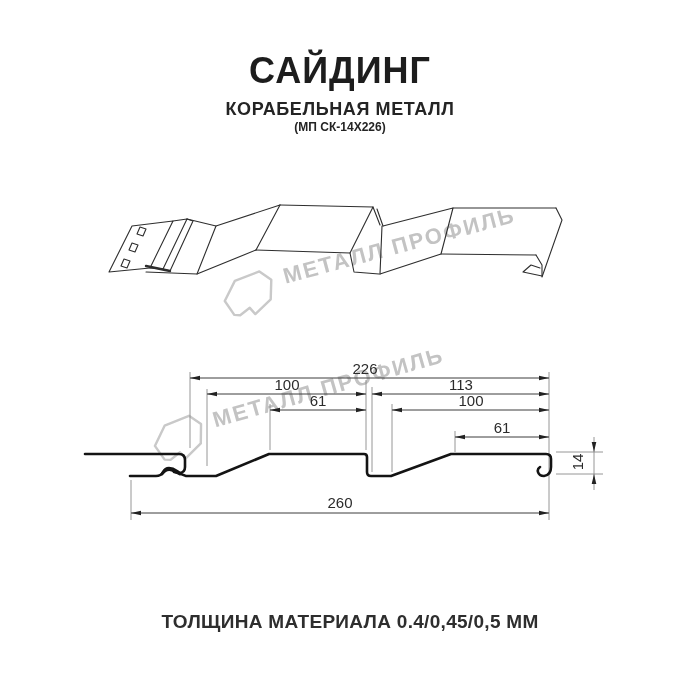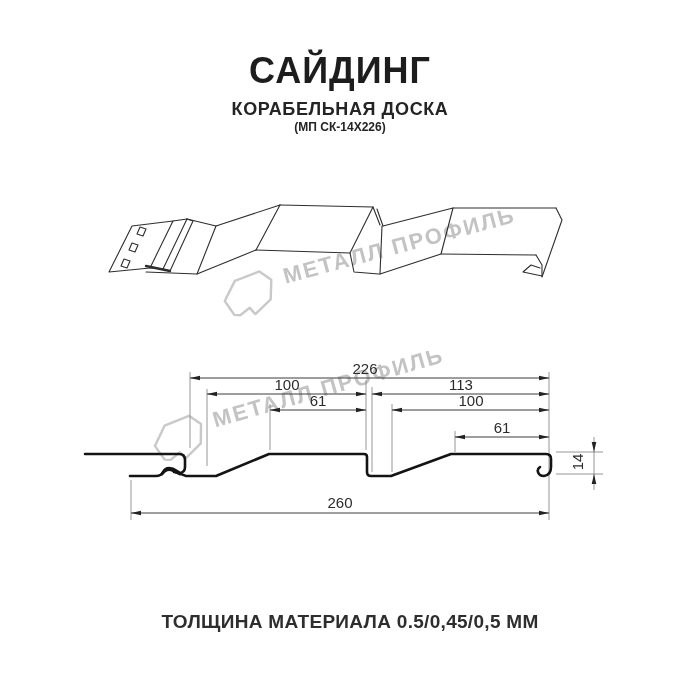--- a/index.html
+++ b/index.html
@@ -27,21 +27,21 @@
   .svg3d{left:95px;top:195px;}
   .svgdim{left:80px;top:355px;}
   .dimtxt{font-family:"Liberation Sans",sans-serif;font-size:15px;fill:#2b2b2b;}
 </style>
 </head>
 <body>
 
 <div class="canvas">
 
   <div class="hdr title">САЙДИНГ</div>
-  <div class="hdr subtitle">КОРАБЕЛЬНАЯ ДОСКА</div>
+  <div class="hdr subtitle">КОРАБЕЛЬНАЯ МЕТАЛЛ</div>
   <div class="hdr code">(МП СК-14Х226)</div>
 
   <div class="wm wm-1">
     <svg class="logo" width="56" height="46" viewBox="0 0 60 48">
       <path d="M9,41 L3,24 L19,6 L47,3 L57,15 L51,35 L31,46 L27,38 L15,43 Z" fill="none" stroke="#c9c9c9" stroke-width="2.6" stroke-linejoin="round"></path>
     </svg>
     <span class="wm-text">МЕТАЛЛ ПРОФИЛЬ</span>
   </div>
 
   <div class="wm wm-2">
@@ -143,15 +143,15 @@
       <text x="287" y="390">100</text>
       <text x="461" y="390">113</text>
       <text x="318" y="406">61</text>
       <text x="471" y="406">100</text>
       <text x="502" y="433">61</text>
       <text x="340" y="508">260</text>
       <text x="583" y="462" transform="rotate(-90 583 462)">14</text>
     </g>
   </svg>
 
-  <div class="footer">ТОЛЩИНА МАТЕРИАЛА 0.5/0,45/0,5 ММ</div>
+  <div class="footer">ТОЛЩИНА МАТЕРИАЛА 0.4/0,45/0,5 ММ</div>
 
 </div>
 
 </body></html>

